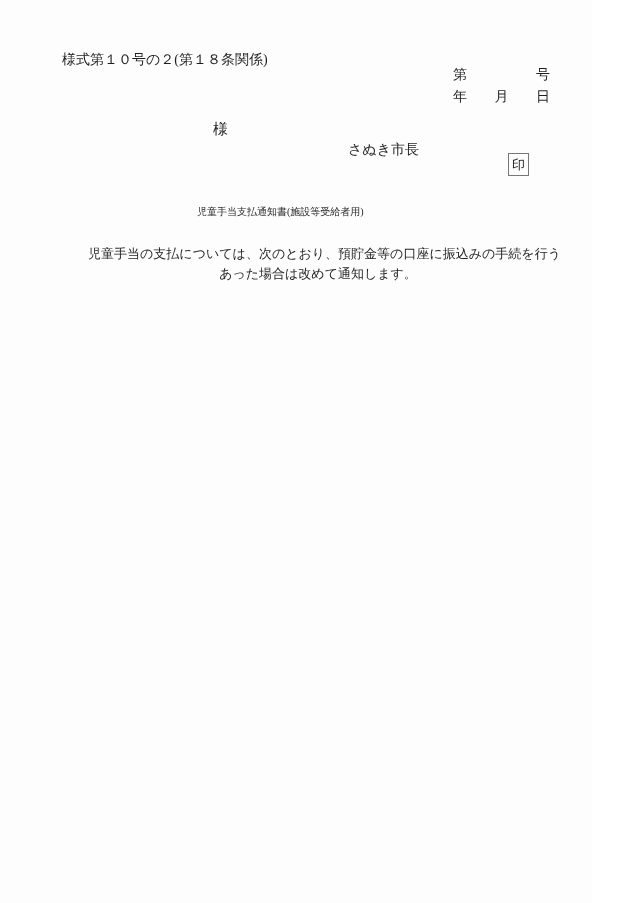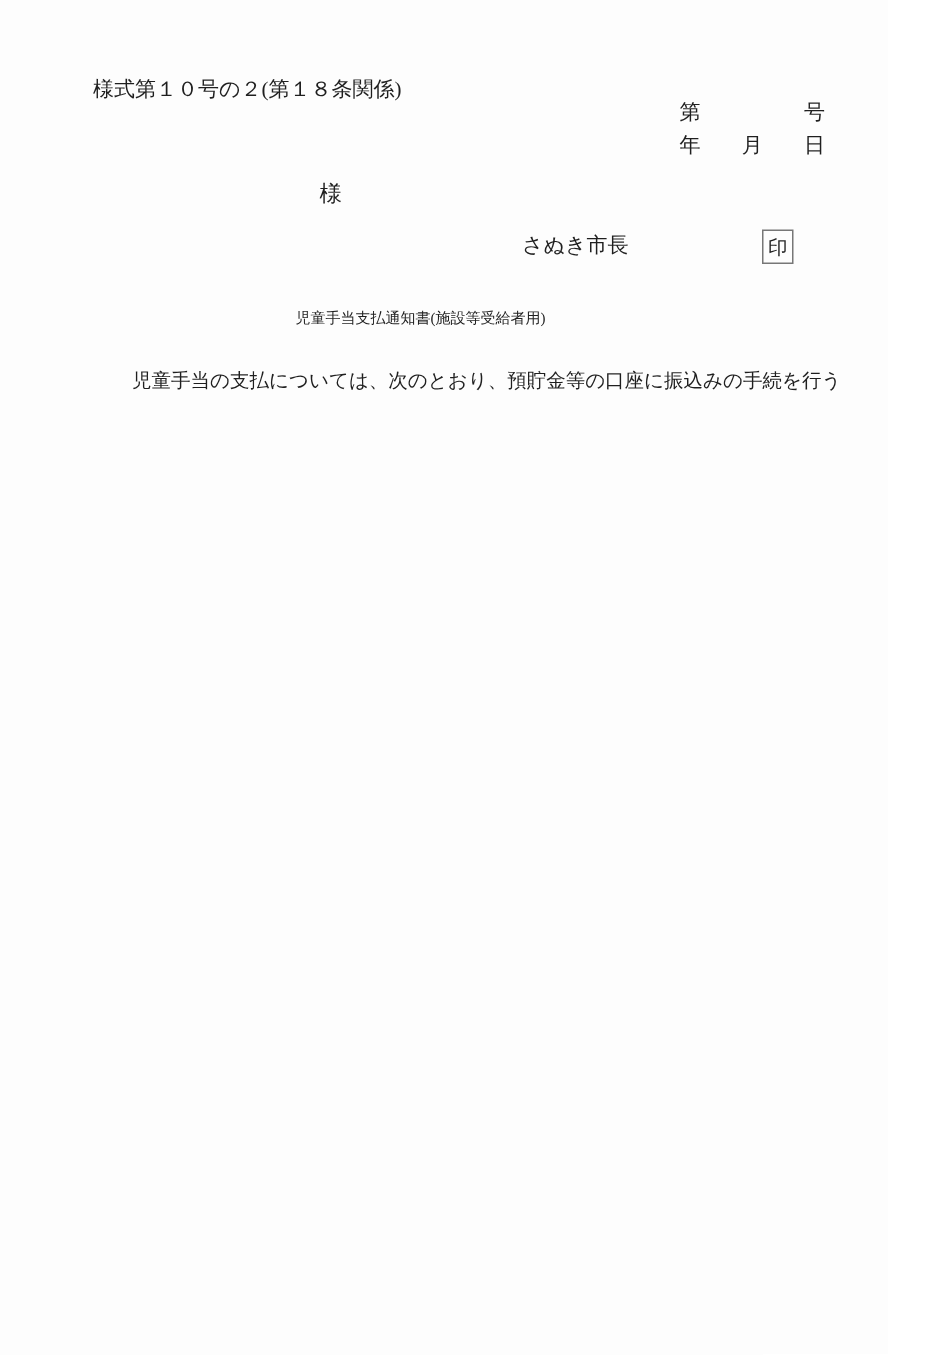--- a/index.html
+++ b/index.html
@@ -43,21 +43,21 @@
   }
   .addressee {
     position: absolute;
     left: 213px;
     top: 120px;
     font-size: 15px;
   }
   .sender {
     position: absolute;
     left: 348px;
-    top: 155px;
+    top: 141px;
     font-size: 14px;
     white-space: nowrap;
   }
   .seal-box {
     position: absolute;
     left: 508px;
     top: 153px;
     width: 19px;
     height: 21px;
     border: 1px solid #777777;
@@ -111,15 +111,16 @@
   <div class="sender">さぬき市長</div>
 
   <div class="seal-box">
     <span>印</span>
   </div>
 
   <div class="doc-title">児童手当支払通知書(施設等受給者用)</div>
 
   <div class="body-text">
     <div class="body-line">　児童手当の支払については、次のとおり、預貯金等の口座に振込みの手続を行う</div>
+    <div class="body-line">あった場合は改めて通知します。</div>
   </div>
 
 </div>
 
 </body></html>

